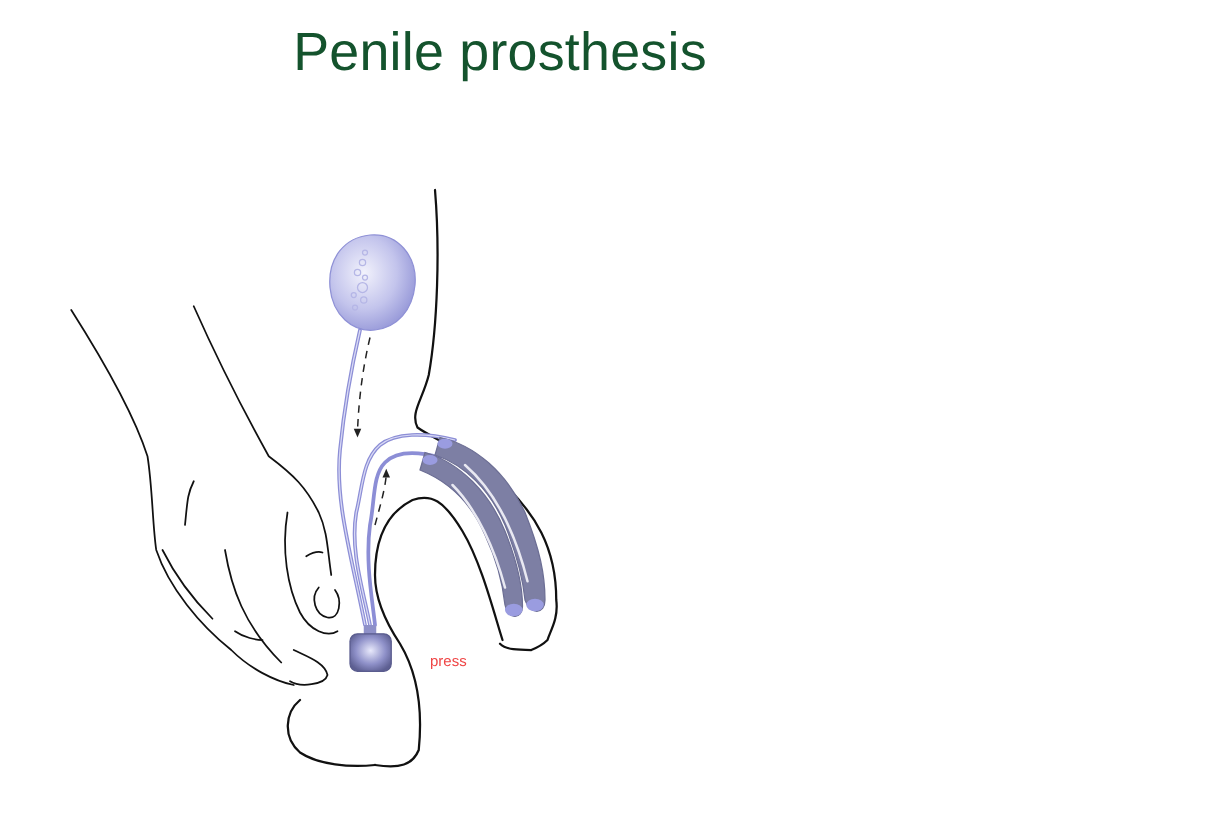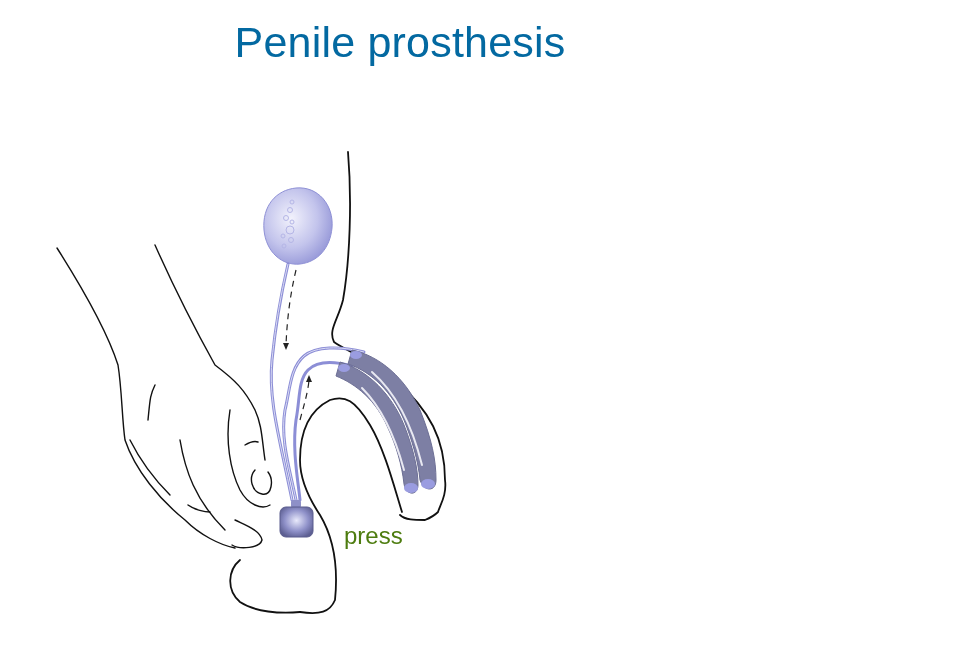--- a/index.html
+++ b/index.html
@@ -1,23 +1,23 @@
 <!DOCTYPE html>
 <html><head>
 <meta charset="utf-8">
 <style>
   html, body { margin: 0; padding: 0; background: #ffffff; }
   body { width: 980px; height: 663px; position: relative; overflow: hidden; font-family: "Liberation Sans", sans-serif; }
   .title {
     position: absolute; left: 0; top: 18px; width: 800px; text-align: center;
-    font-family: "Liberation Sans", sans-serif; font-size: 43px; color: #0369a1; letter-spacing: 0.2px;
+    font-family: "Liberation Sans", sans-serif; font-size: 43px; color: #14532d; letter-spacing: 0.2px;
   }
   .label-press {
     position: absolute; left: 344px; top: 522px;
-    font-family: "Liberation Sans", sans-serif; font-size: 24px; color: #4d7c0f;
+    font-family: "Liberation Sans", sans-serif; font-size: 12px; color: #ef4444;
   }
   svg.illus { position: absolute; left: 0; top: 0; }
 </style>
 </head>
 <body>
 
 
 
 <div class="title">Penile prosthesis</div>
 

